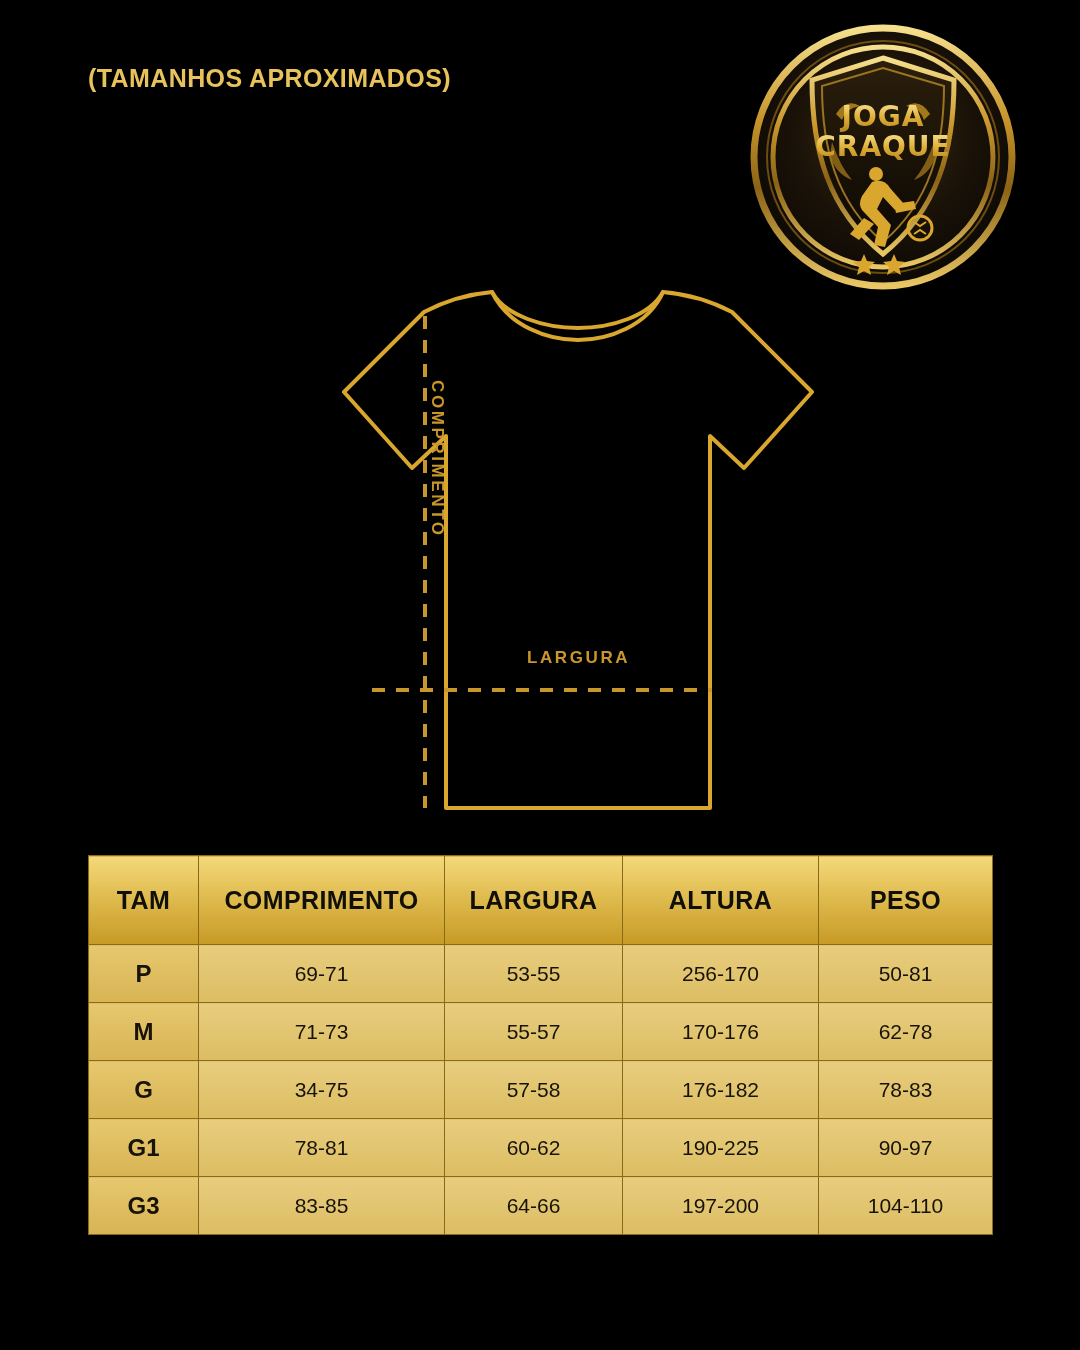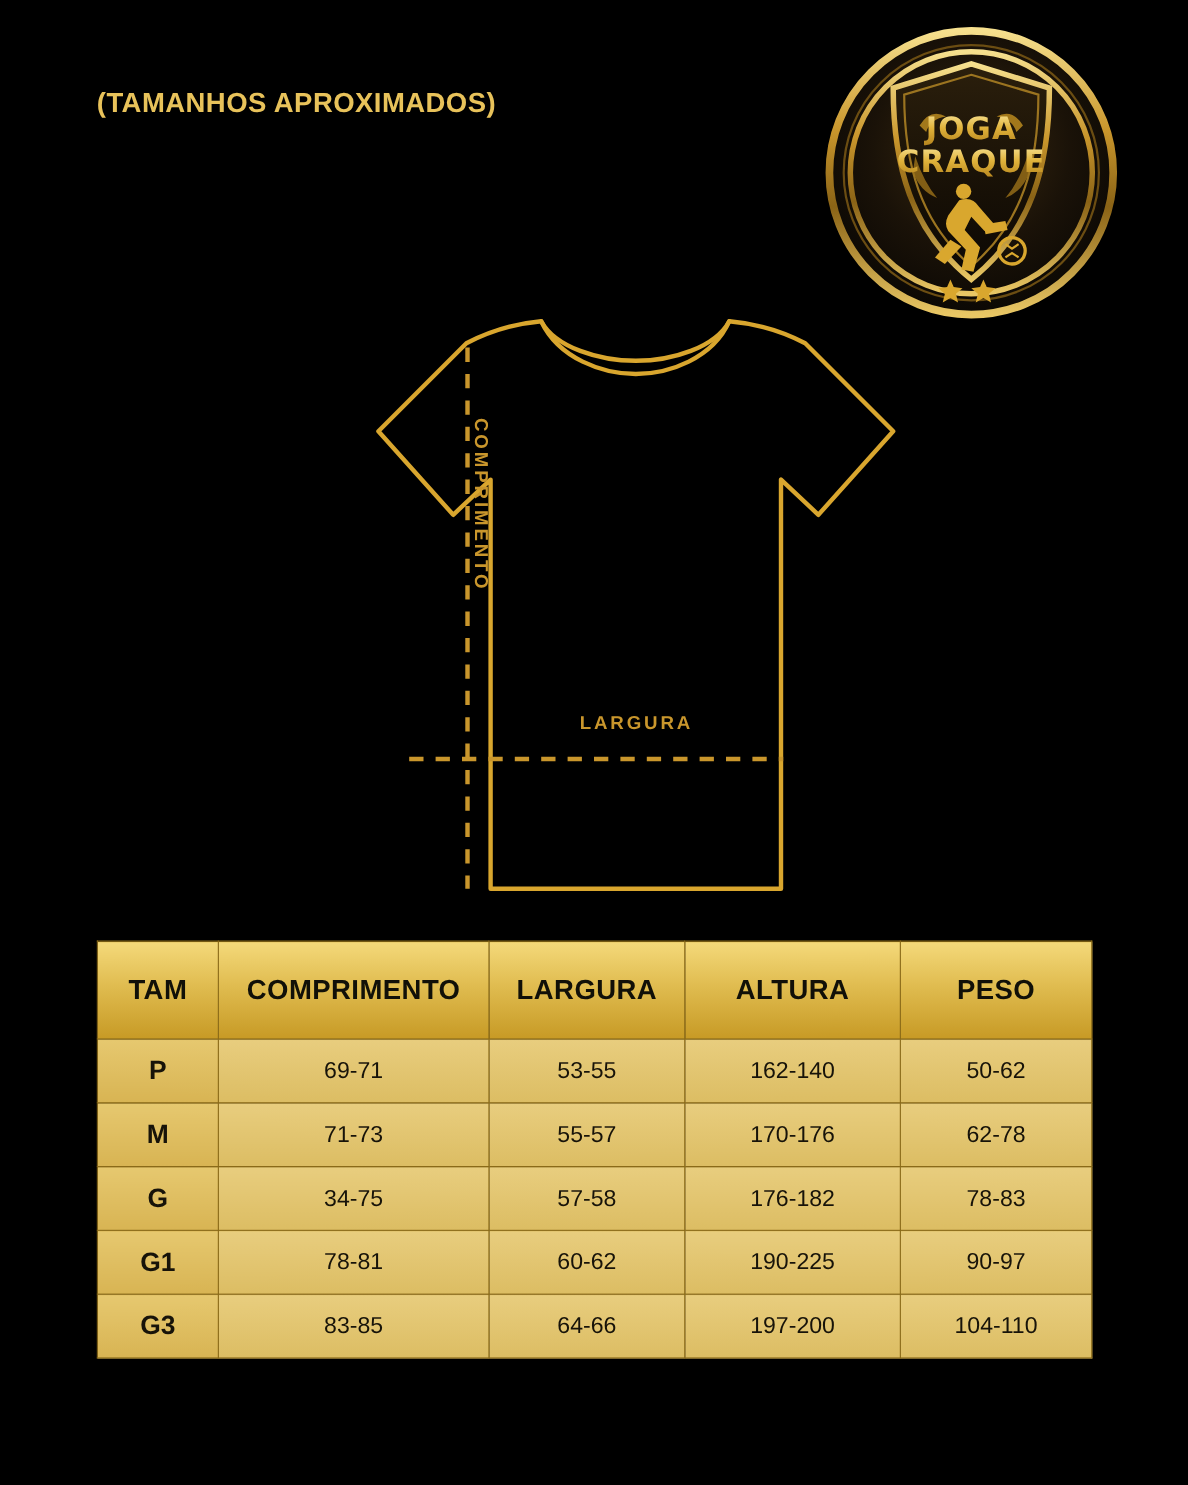--- a/index.html
+++ b/index.html
@@ -31,21 +31,21 @@
   }
   .title-line {
     font-size: 62px;
     font-weight: bold;
     line-height: 0.98;
     letter-spacing: -1px;
     color: #e0b23a;
     font-family: "DejaVu Sans", sans-serif;
   }
   #subtitle {
-    margin-top: 32px;
+    margin-top: 16px;
     font-size: 25px;
     font-weight: bold;
     letter-spacing: 0.4px;
     color: #e8c25a;
     font-family: "Liberation Sans", sans-serif;
   }
 
   
   #logo-wrap {
     position: absolute;
@@ -236,22 +236,22 @@
       <th>LARGURA</th>
       <th>ALTURA</th>
       <th>PESO</th>
     </tr>
   </thead>
   <tbody>
     <tr>
       <td class="tam-cell">P</td>
       <td>69-71</td>
       <td>53-55</td>
-      <td>162-140</td>
-      <td>50-62</td>
+      <td>256-170</td>
+      <td>50-81</td>
     </tr>
     <tr>
       <td class="tam-cell">M</td>
       <td>71-73</td>
       <td>55-57</td>
       <td>170-176</td>
       <td>62-78</td>
     </tr>
     <tr>
       <td class="tam-cell">G</td>

